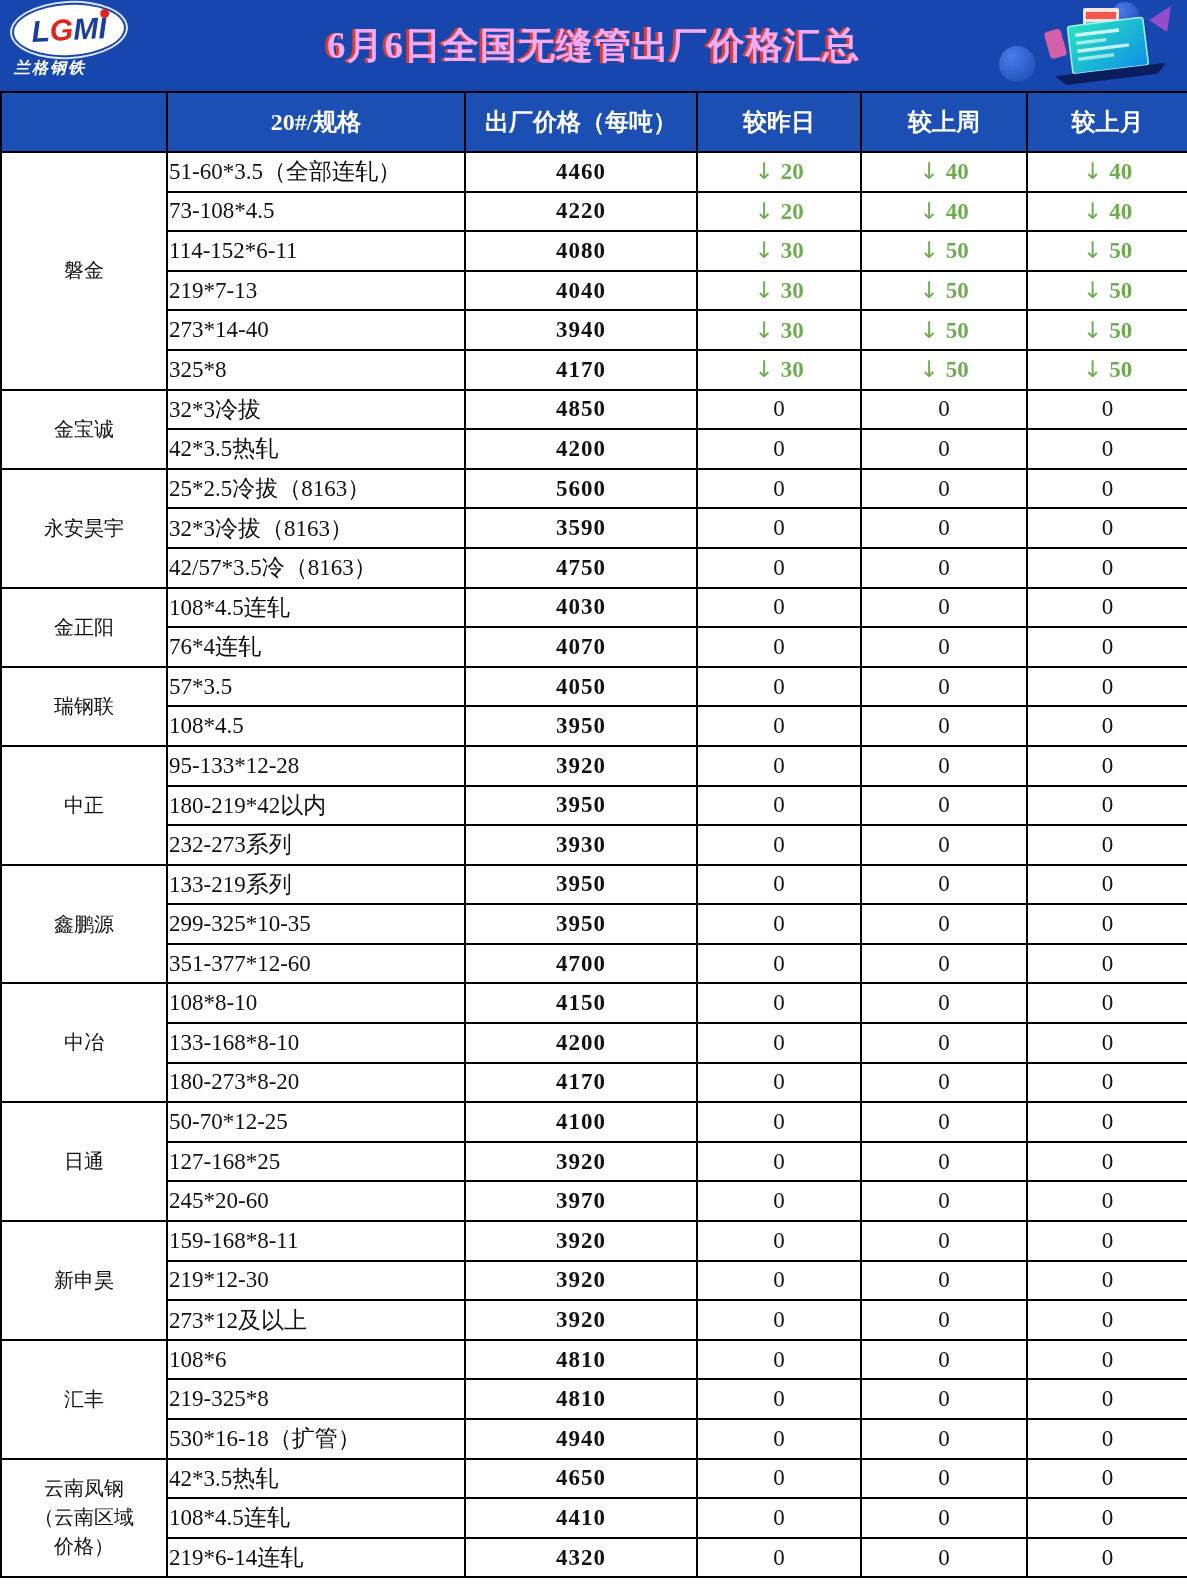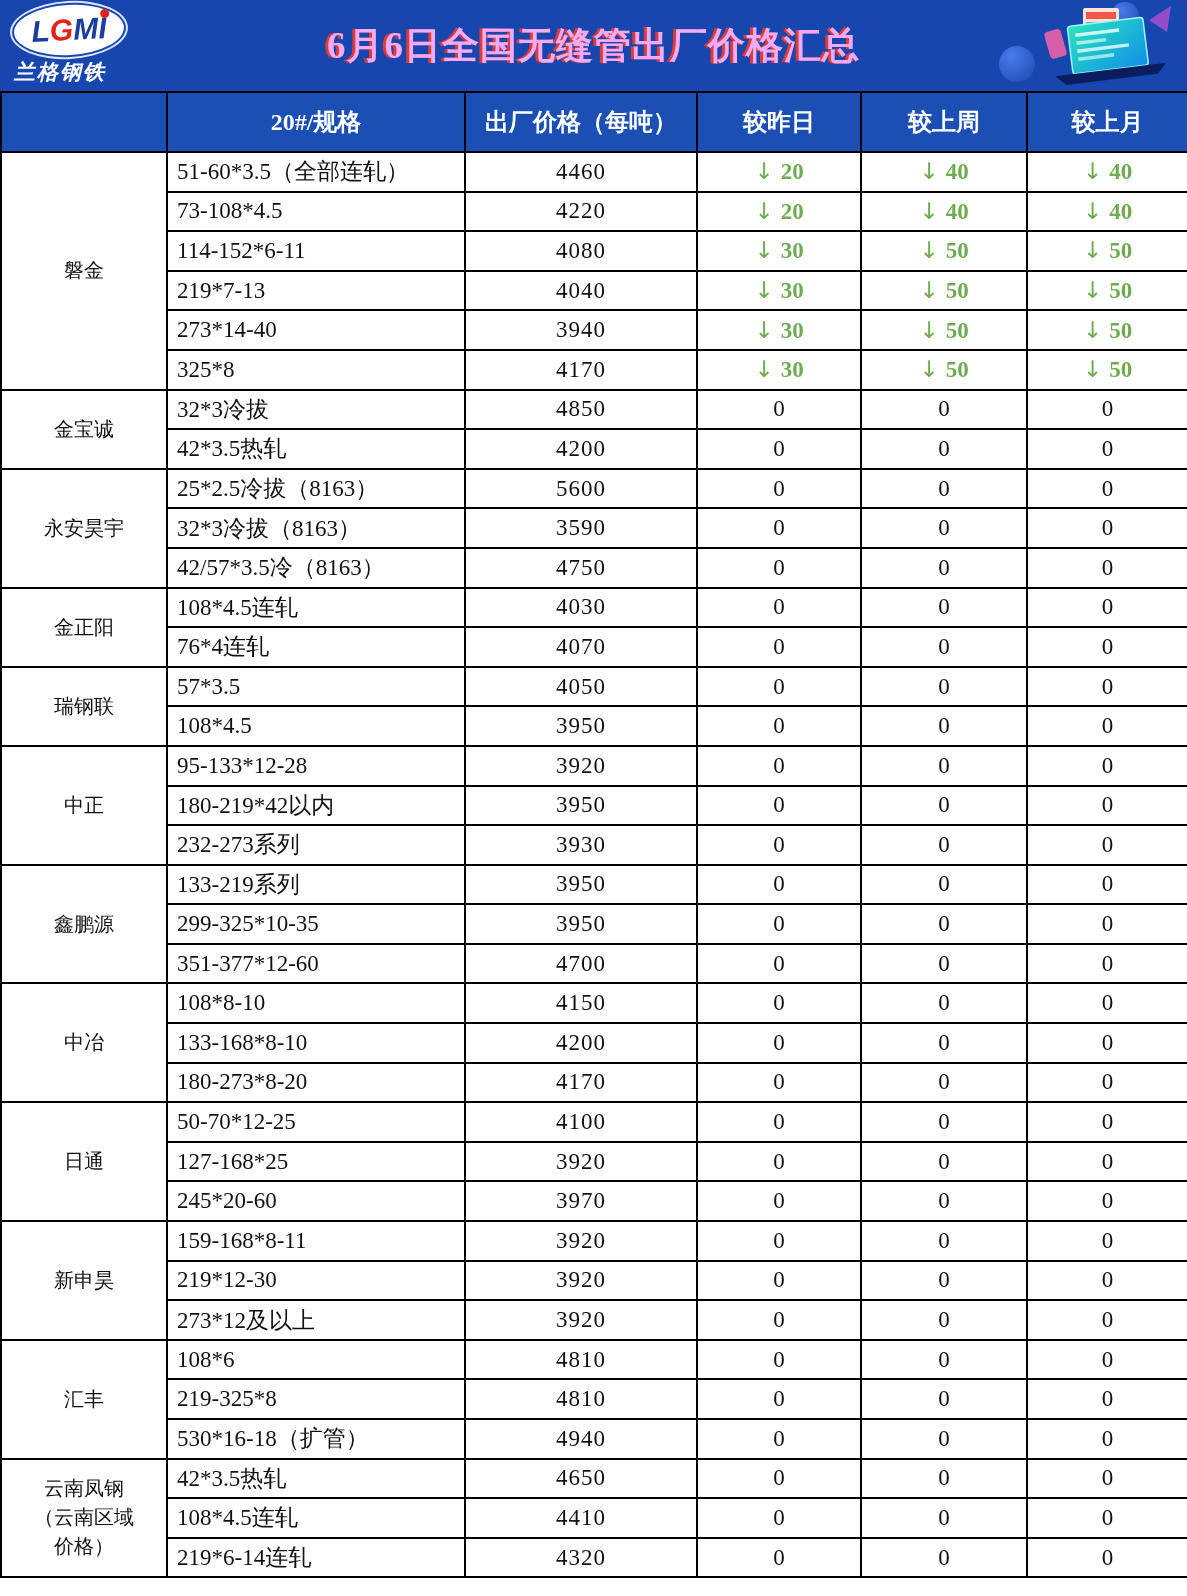--- a/index.html
+++ b/index.html
@@ -45,21 +45,21 @@
   }
   .logo-ellipse .letter-g{color:#e2231a;}
   .logo-ellipse .letter-i{position:relative;}
   .logo-ellipse .letter-i::after{
     content:'';position:absolute;top:-4px;right:-3px;
     width:9px;height:9px;border-radius:50%;background:#e2231a;
   }
   .logo-sub{
     margin-top:3px;
     color:#ffffff;
-    font-size:21px;font-weight:700;font-style:italic;
+    font-size:16px;font-weight:700;font-style:italic;
     letter-spacing:2px;
     text-align:left;
   }
   .title{
     position:absolute;left:0;right:0;top:0;bottom:0;
     display:flex;align-items:center;justify-content:center;
     margin:12px;
     font-size:37px;font-weight:700;
     color:#f0abfc;
     text-shadow:-3px 0 0 var(--title-red);
@@ -86,22 +86,22 @@
     font-size:24px;font-weight:700;
     height:56px;
     margin-left:6px;
   }
   .price-table td{
     height:37.6px;
     font-size:23px;
     background:#ffffff;
     padding:0;
   }
-  td.spec{text-align:left;padding-left:9px;}
-  td.price{font-weight:400;letter-spacing:1px;}
+  td.spec{text-align:left;padding-left:1px;}
+  td.price{font-weight:700;letter-spacing:1px;}
   td.company{
     font-size:20px;
     white-space:pre-line;
     line-height:1.45;
   }
   td.chg{font-size:23px;}
   td.chg.down{color:var(--down-green);font-weight:700;margin-top:34px;}
   td.chg .arr{
     font-family:"DejaVu Sans","Liberation Sans",sans-serif;
     font-weight:400;

